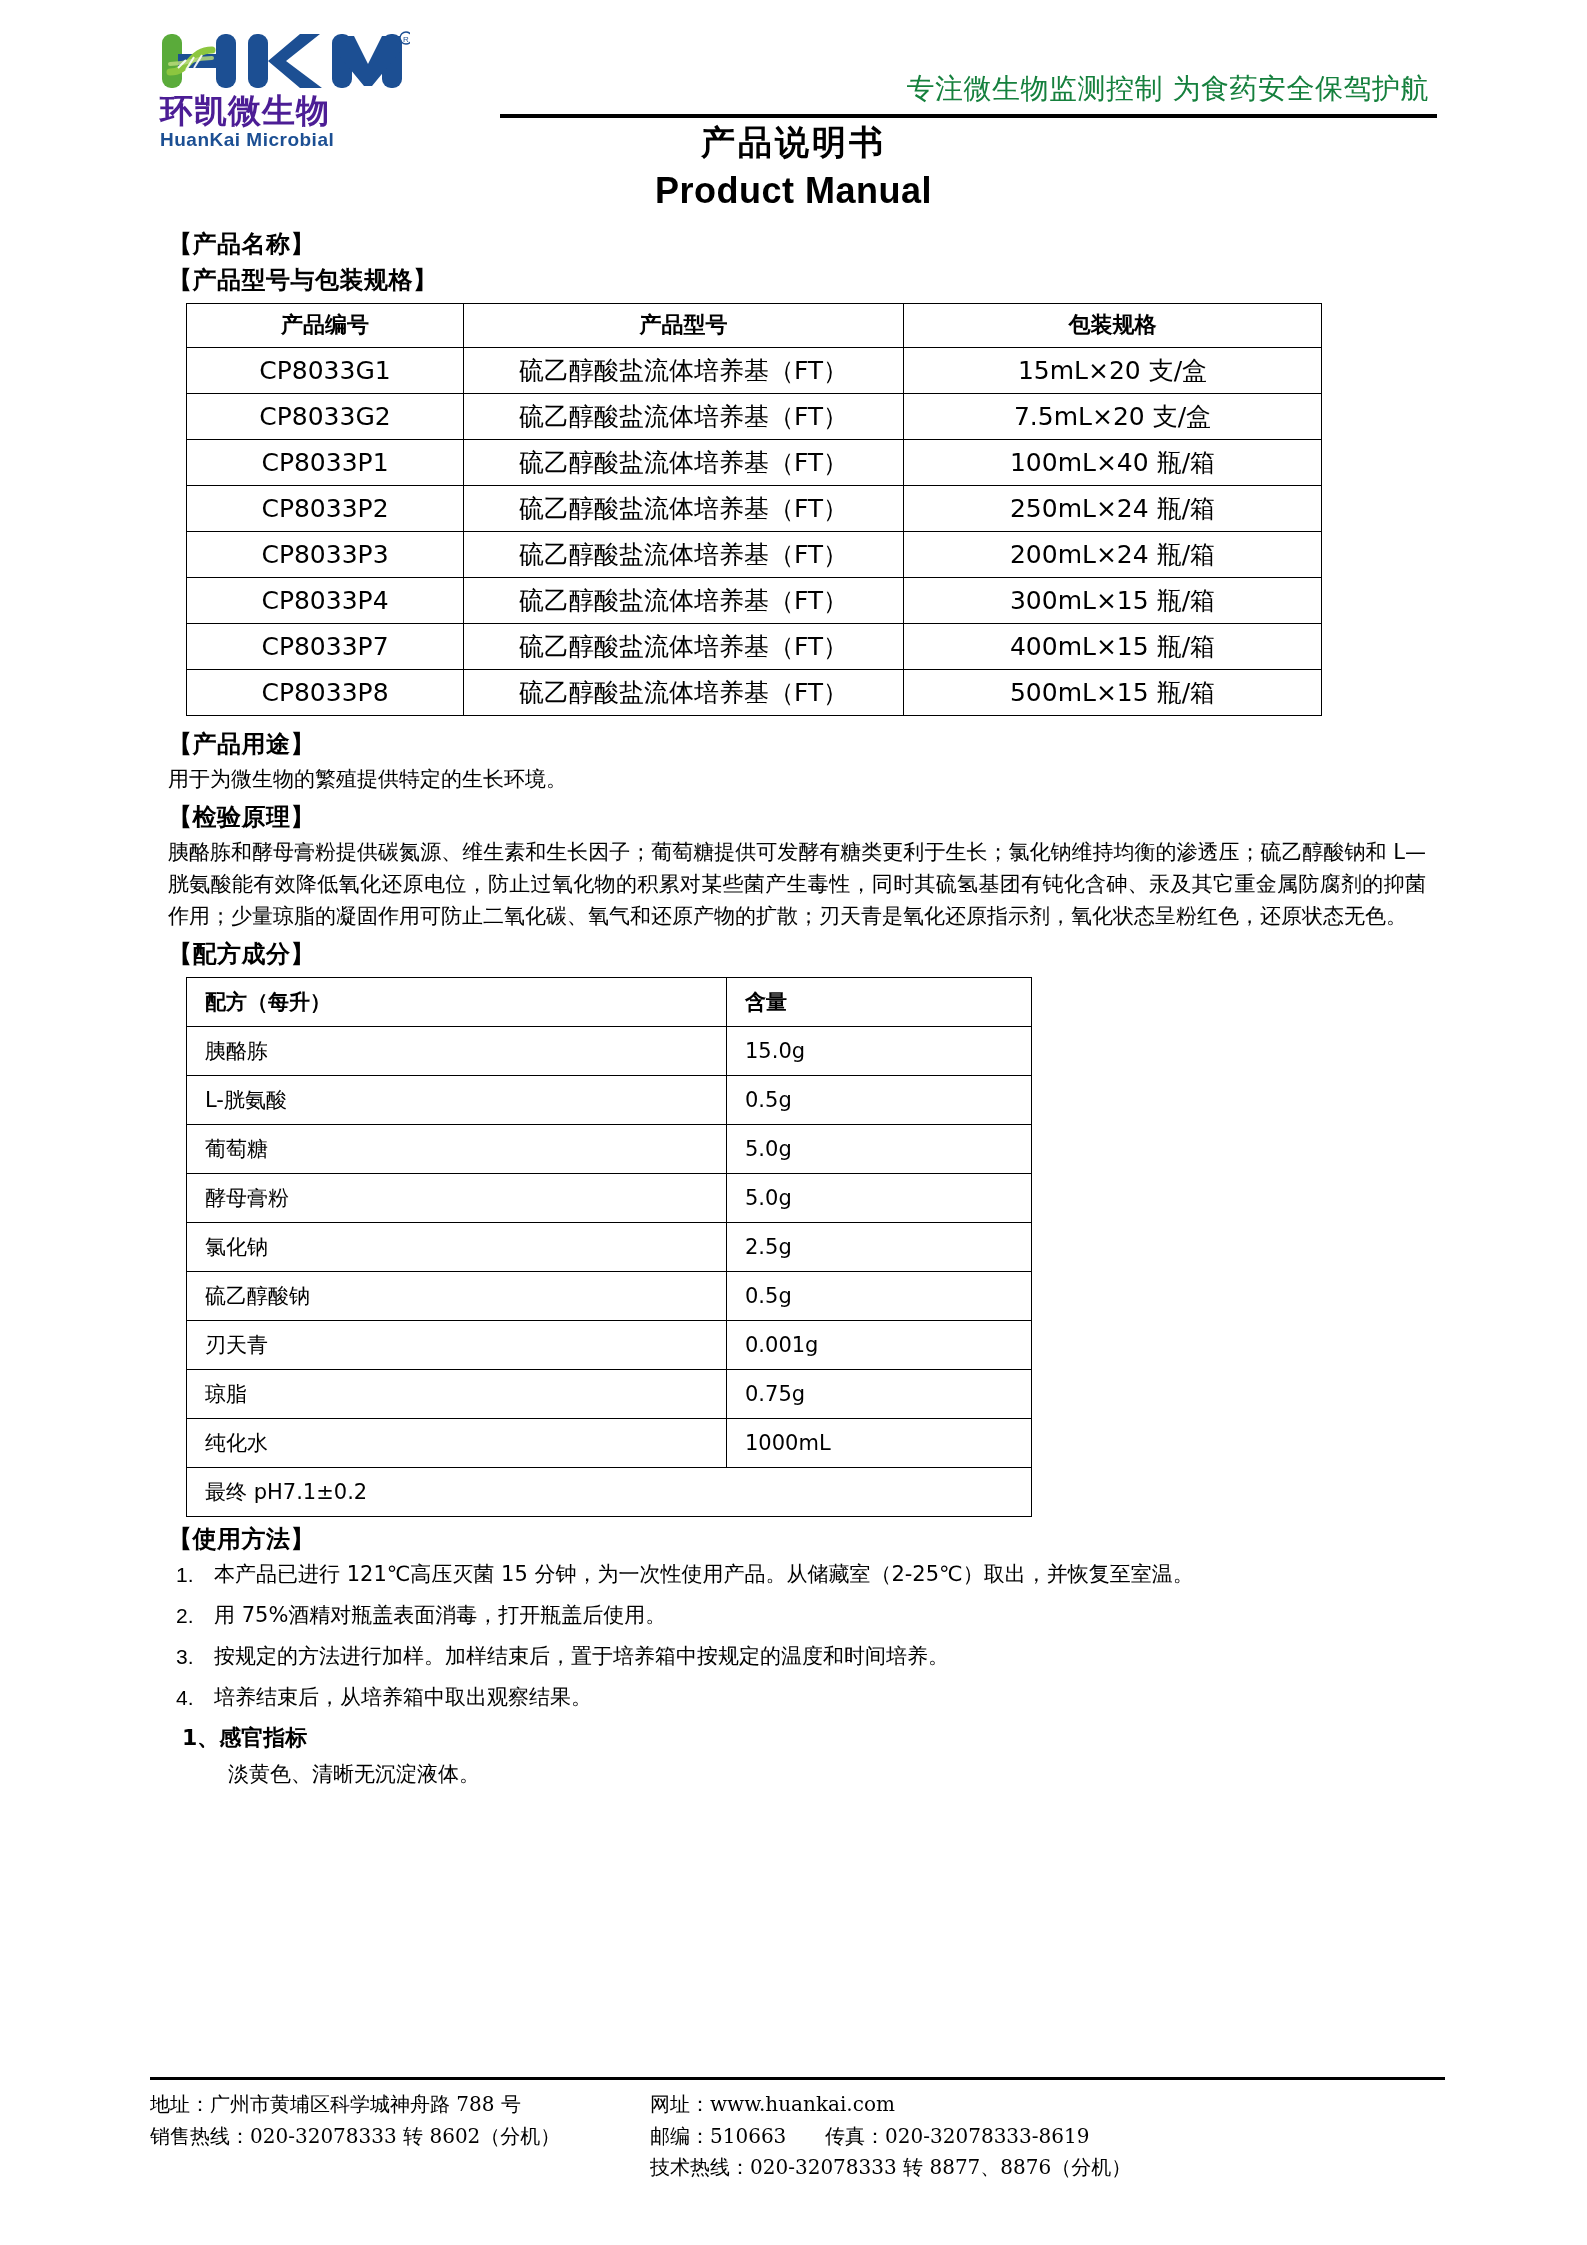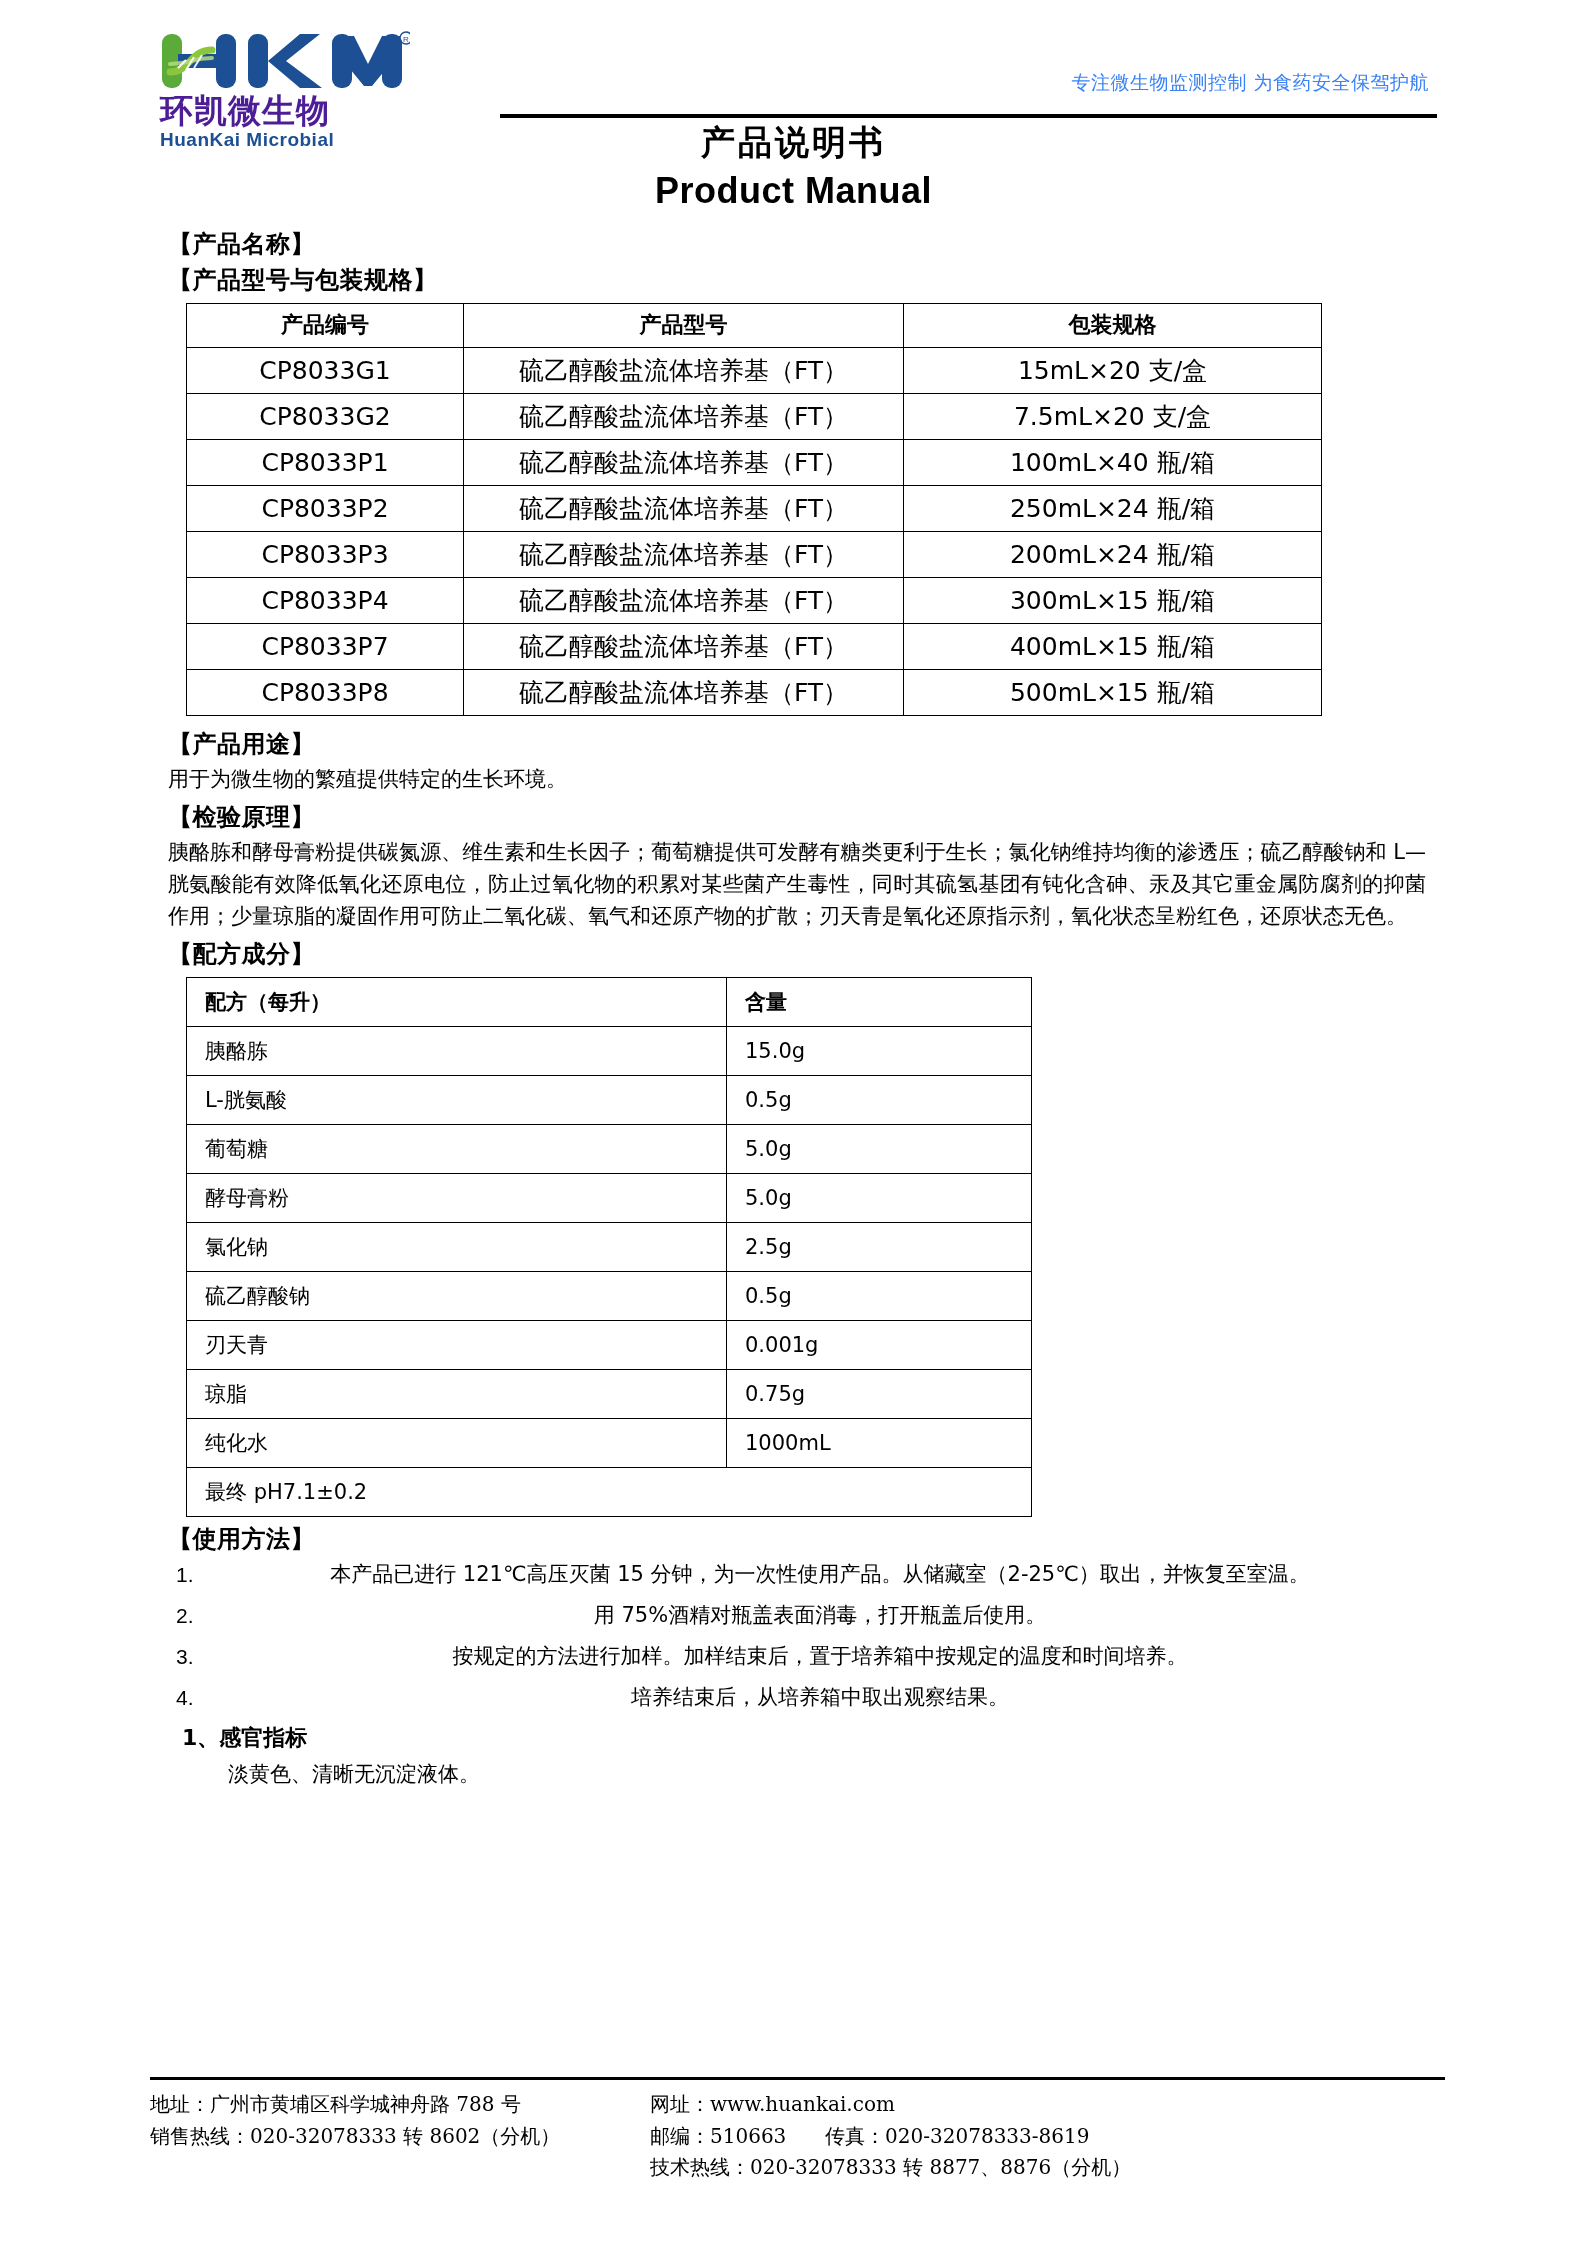--- a/index.html
+++ b/index.html
@@ -58,22 +58,22 @@
     color: #1c4f93;
     letter-spacing: 0.5px;
     line-height: 1.1;
     margin-top: 1px;
   }
   .slogan {
     position: absolute;
     right: 158px;
     top: 70px;
     font-family: "DejaVu Sans", "Liberation Sans", sans-serif;
-    font-size: 19px;
-    color: #3b82f6;
+    font-size: 28px;
+    color: #15803d;
     white-space: nowrap;
     letter-spacing: 0.5px;
   }
   .header-rule {
     position: absolute;
     left: 500px;
     right: 150px;
     top: 114px;
     border-top: 4px solid #000;
   }
@@ -169,21 +169,20 @@
   table.formula th { font-weight: bold; }
   .fcol-a { width: 540px; }
   .fcol-b { width: 305px; }
 
   
   ol.steps {
     margin: 2px 0 2px 0;
     padding-left: 0;
     list-style: none;
     counter-reset: stepnum;
-    text-align: center;
   }
   ol.steps li {
     font-family: "DejaVu Sans", "Liberation Sans", sans-serif;
     font-size: 21px;
     line-height: 1.52;
     margin: 0 0 9px 0;
     padding-left: 46px;
     position: relative;
   }
   ol.steps li::before {

